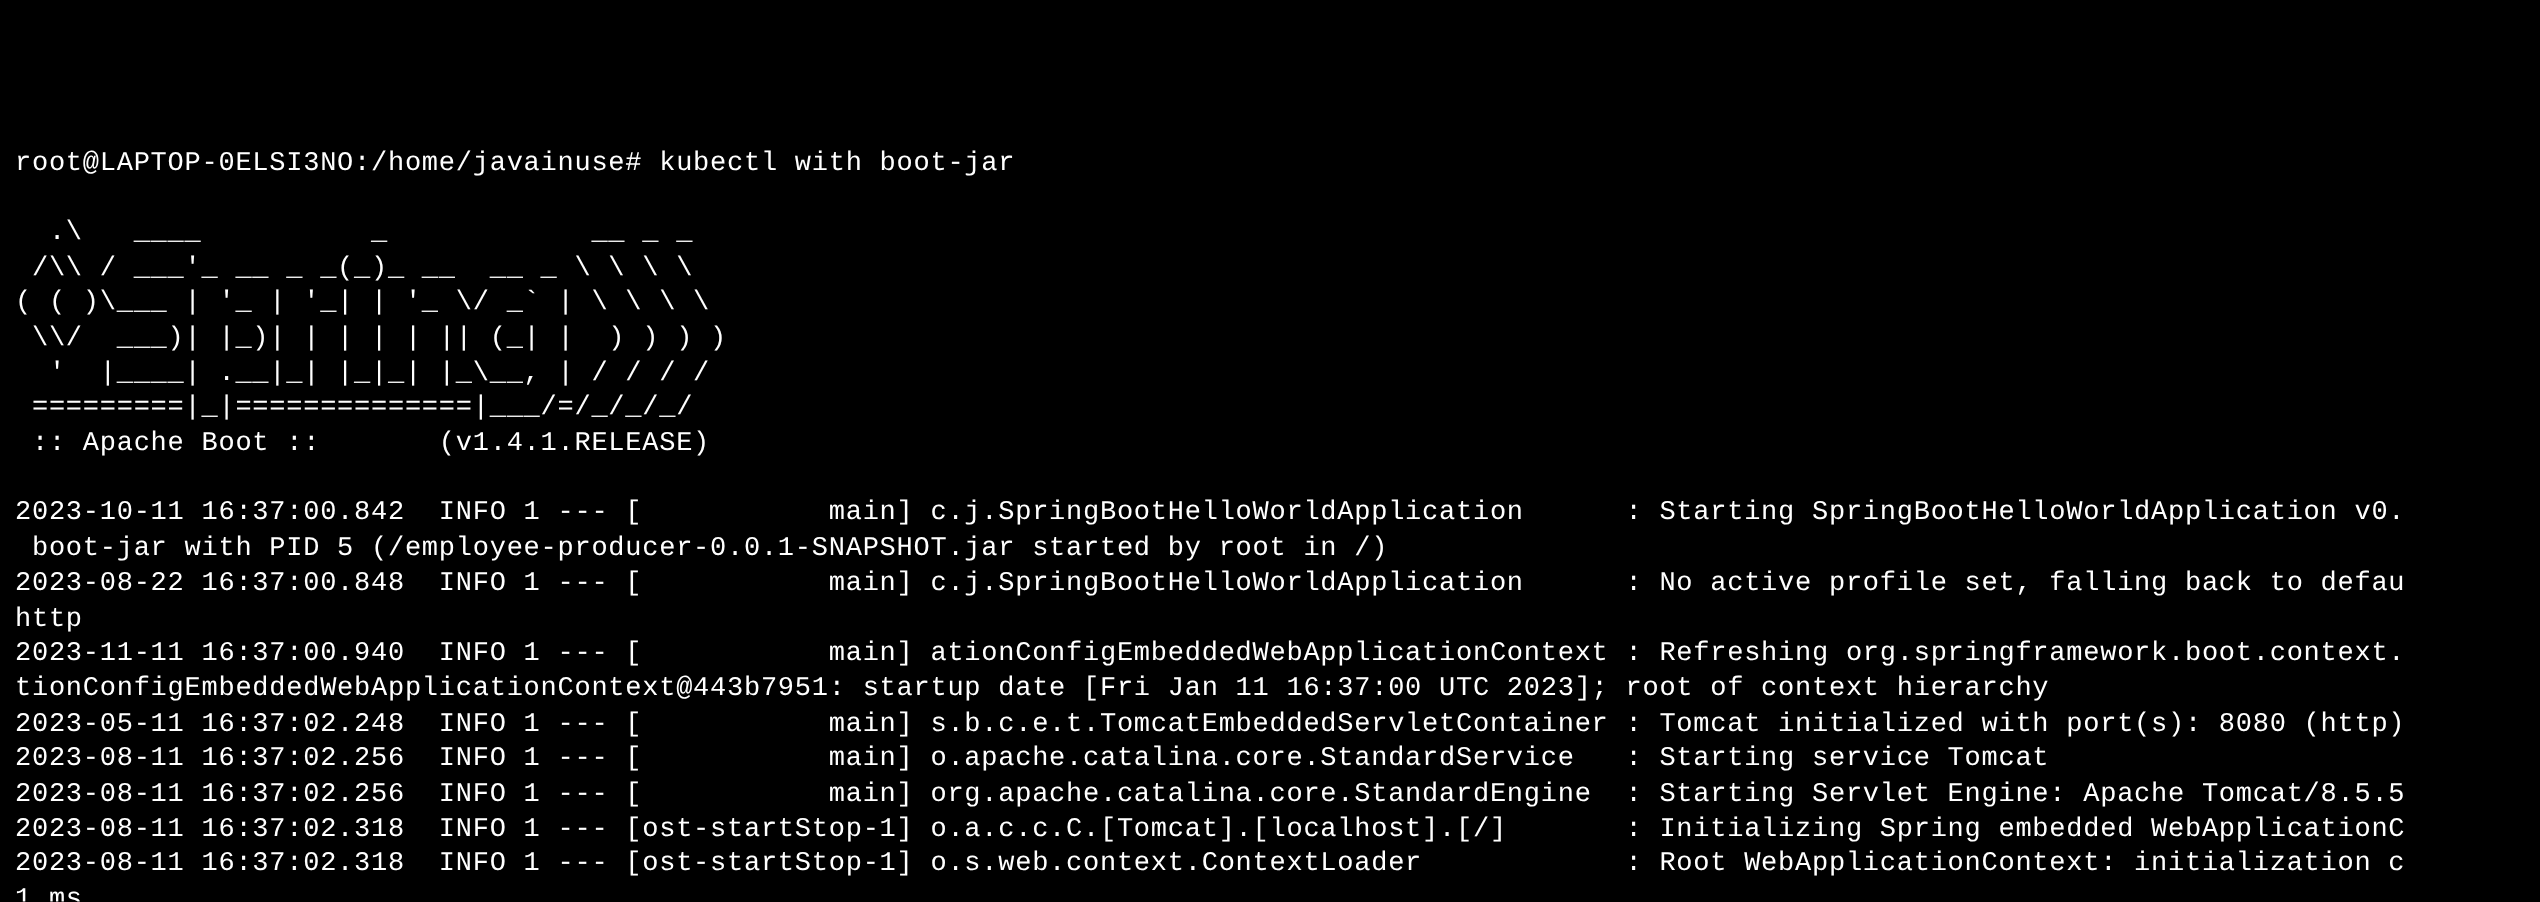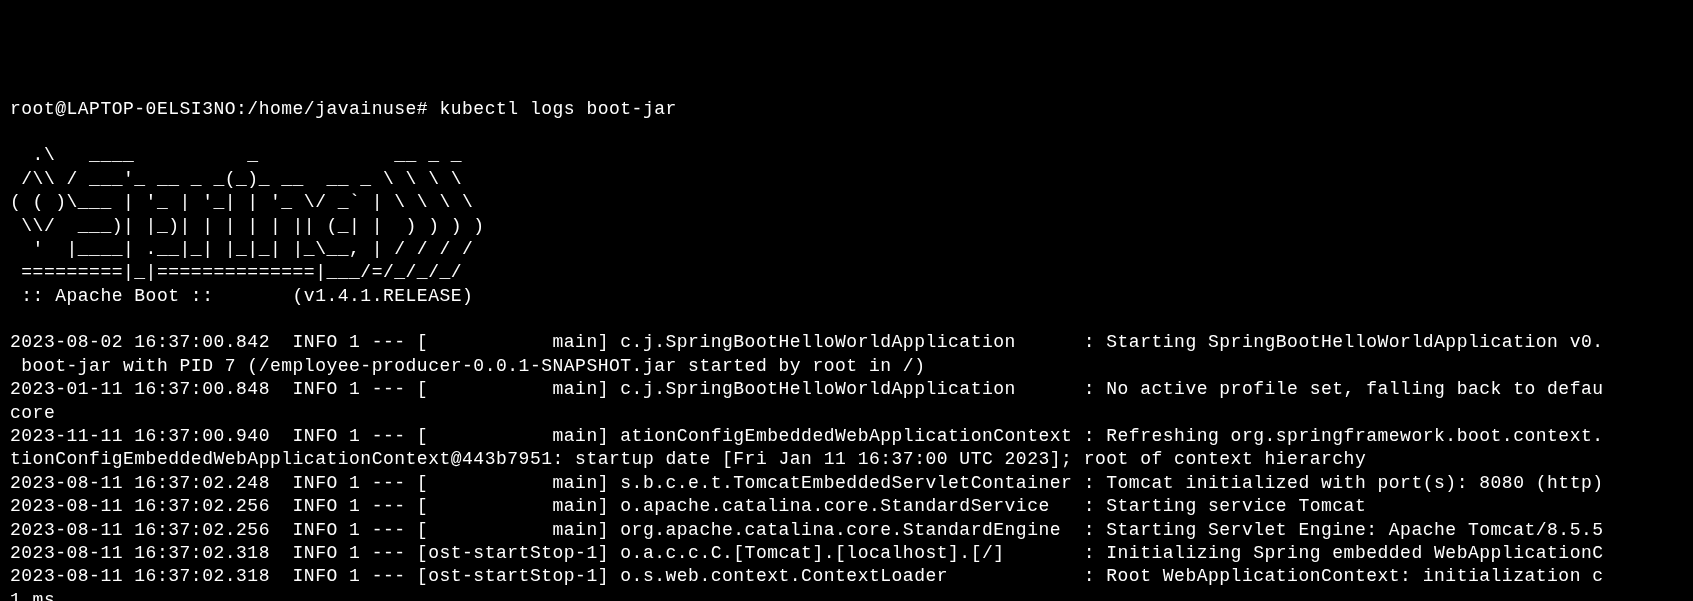--- a/index.html
+++ b/index.html
@@ -22,37 +22,37 @@
   }
   .terminal {
     white-space: pre;
   }
 </style>
 </head>
 <body>
 
 
 
-<div class="terminal"><span>root@LAPTOP-0ELSI3NO:/home/javainuse# kubectl logs boot-jar</span>
+<div class="terminal"><span>root@LAPTOP-0ELSI3NO:/home/javainuse# kubectl with boot-jar</span>
 
 <span>  .\   ____          _            __ _ _</span>
 <span> /\\ / ___'_ __ _ _(_)_ __  __ _ \ \ \ \</span>
 <span>( ( )\___ | '_ | '_| | '_ \/ _` | \ \ \ \</span>
 <span> \\/  ___)| |_)| | | | | || (_| |  ) ) ) )</span>
 <span>  '  |____| .__|_| |_|_| |_\__, | / / / /</span>
 <span> =========|_|==============|___/=/_/_/_/</span>
 <span> :: Apache Boot ::       (v1.4.1.RELEASE)</span>
 
-<span>2023-08-02 16:37:00.842  INFO 1 --- [           main] c.j.SpringBootHelloWorldApplication      : Starting SpringBootHelloWorldApplication v0.</span>
-<span> boot-jar with PID 7 (/employee-producer-0.0.1-SNAPSHOT.jar started by root in /)</span>
-<span>2023-01-11 16:37:00.848  INFO 1 --- [           main] c.j.SpringBootHelloWorldApplication      : No active profile set, falling back to defau</span>
-<span>core</span>
+<span>2023-10-11 16:37:00.842  INFO 1 --- [           main] c.j.SpringBootHelloWorldApplication      : Starting SpringBootHelloWorldApplication v0.</span>
+<span> boot-jar with PID 5 (/employee-producer-0.0.1-SNAPSHOT.jar started by root in /)</span>
+<span>2023-08-22 16:37:00.848  INFO 1 --- [           main] c.j.SpringBootHelloWorldApplication      : No active profile set, falling back to defau</span>
+<span>http</span>
 <span>2023-11-11 16:37:00.940  INFO 1 --- [           main] ationConfigEmbeddedWebApplicationContext : Refreshing org.springframework.boot.context.</span>
 <span>tionConfigEmbeddedWebApplicationContext@443b7951: startup date [Fri Jan 11 16:37:00 UTC 2023]; root of context hierarchy</span>
-<span>2023-08-11 16:37:02.248  INFO 1 --- [           main] s.b.c.e.t.TomcatEmbeddedServletContainer : Tomcat initialized with port(s): 8080 (http)</span>
+<span>2023-05-11 16:37:02.248  INFO 1 --- [           main] s.b.c.e.t.TomcatEmbeddedServletContainer : Tomcat initialized with port(s): 8080 (http)</span>
 <span>2023-08-11 16:37:02.256  INFO 1 --- [           main] o.apache.catalina.core.StandardService   : Starting service Tomcat</span>
 <span>2023-08-11 16:37:02.256  INFO 1 --- [           main] org.apache.catalina.core.StandardEngine  : Starting Servlet Engine: Apache Tomcat/8.5.5</span>
 <span>2023-08-11 16:37:02.318  INFO 1 --- [ost-startStop-1] o.a.c.c.C.[Tomcat].[localhost].[/]       : Initializing Spring embedded WebApplicationC</span>
 <span>2023-08-11 16:37:02.318  INFO 1 --- [ost-startStop-1] o.s.web.context.ContextLoader            : Root WebApplicationContext: initialization c</span>
 <span>1 ms</span>
 
 
 </div>
 
 

